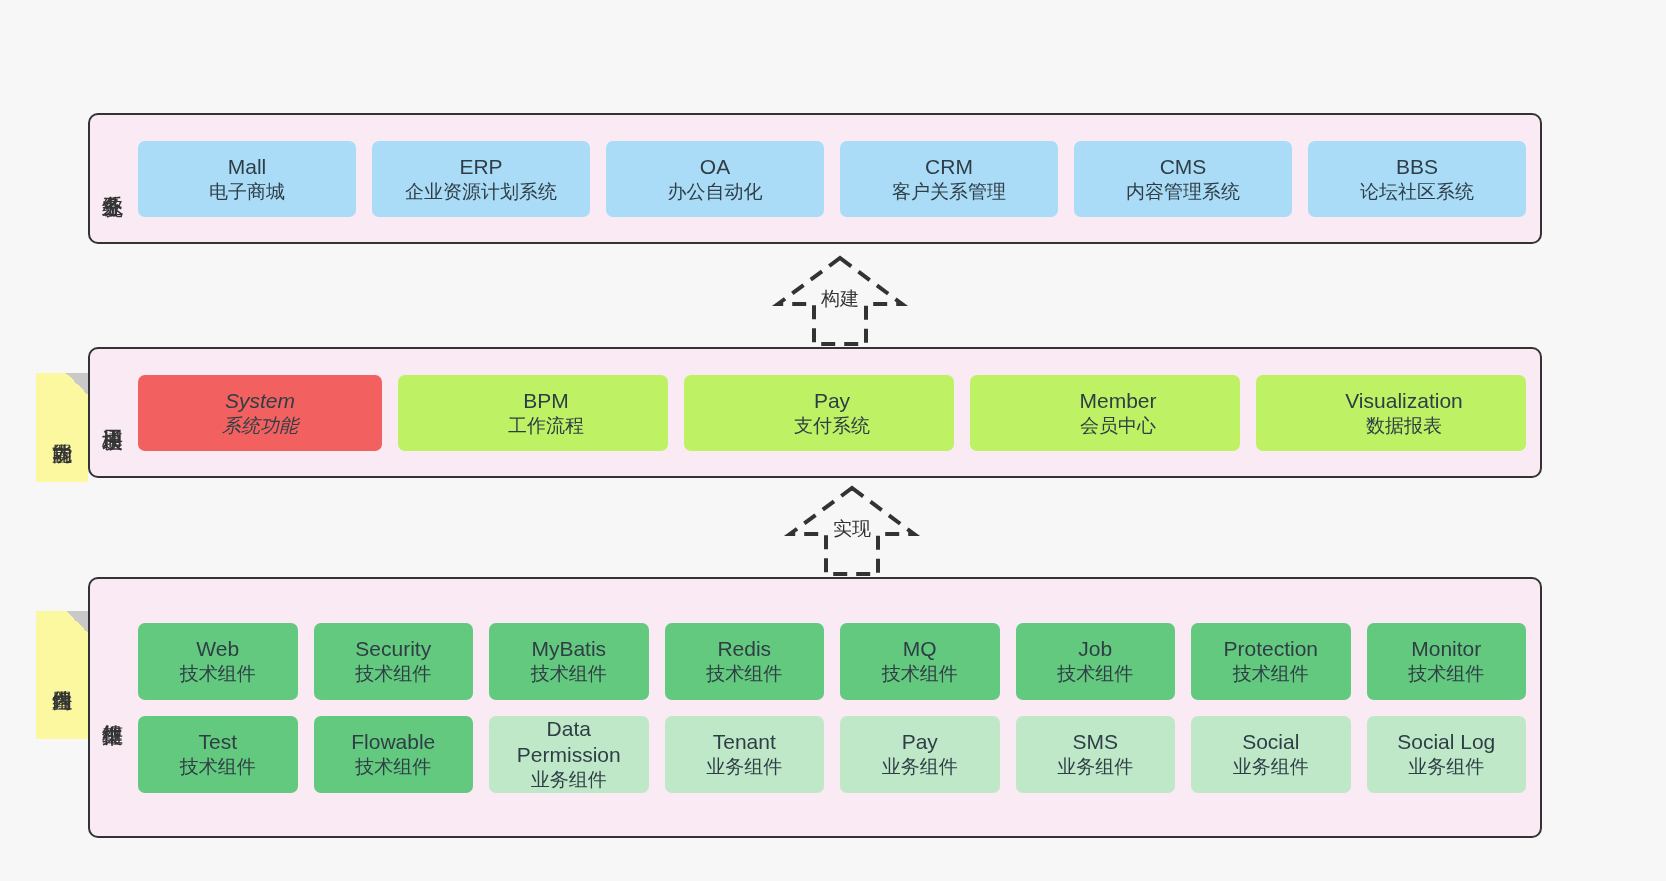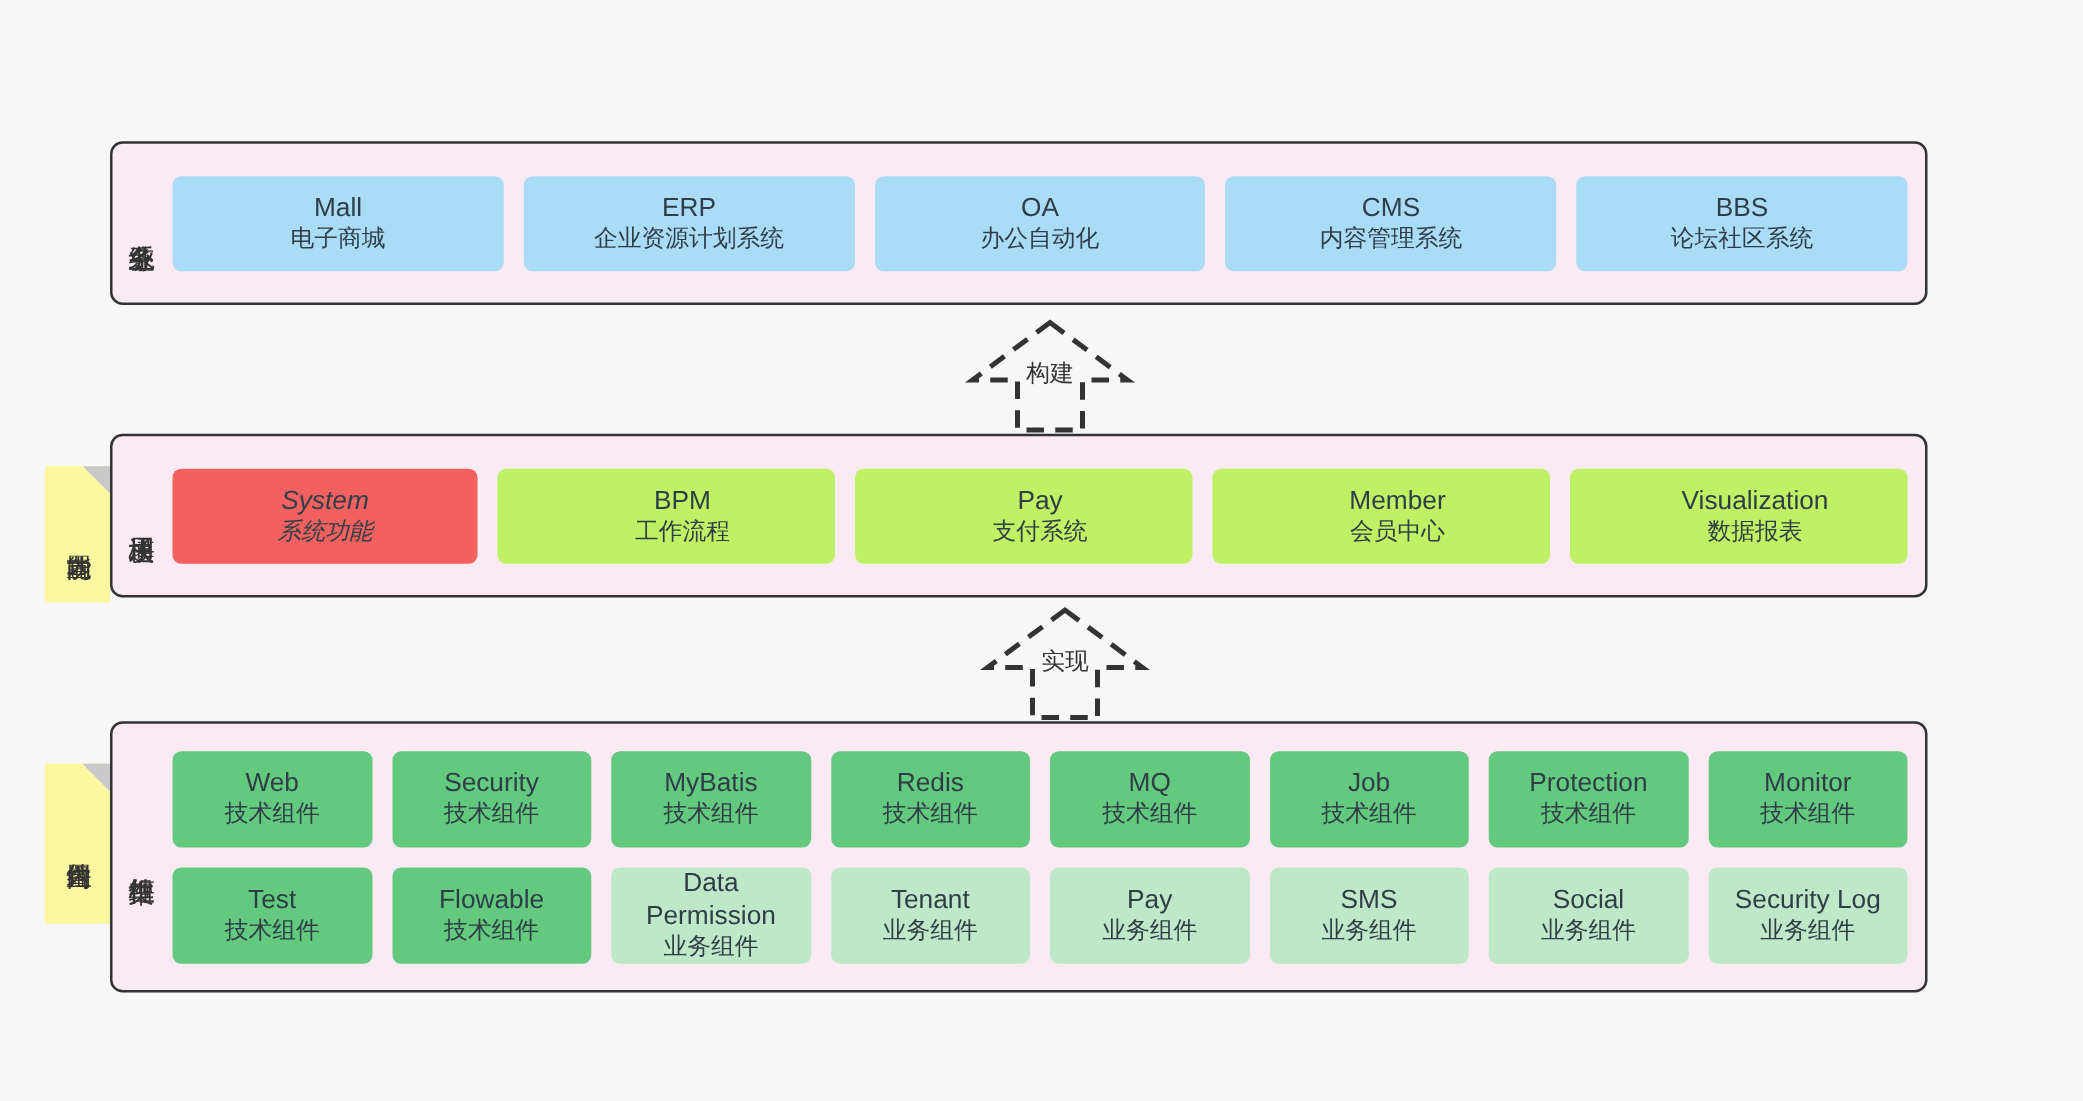--- a/index.html
+++ b/index.html
@@ -89,21 +89,21 @@
   
   .c-blue       { background: #aadcf8; }
   .c-red        { background: #f2605f; font-style: italic; }
   .c-pink       { background: #bef264; padding-left: 32px; }
   .c-green      { background: #63c97e; }
   .c-green-soft { background: #bfe8c9; }
 
   
   #layer-business { left: 88px;  top: 113px; width: 1454px; height: 131px; }
   #layer-modules  { left: 88px;  top: 347px; width: 1454px; height: 131px; }
-  #layer-framework{ left: 88px;  top: 577px; width: 1454px; height: 217px; }
+  #layer-framework{ left: 88px;  top: 577px; width: 1454px; height: 261px; }
 
   #layer-business  .card-row { height: 76px; }
   #layer-modules   .card-row { height: 76px; }
   #layer-framework .card-row { height: 77px; }
 
   
   .note {
     position: absolute;
     background: #fbf8a0;
     box-sizing: border-box;
@@ -165,20 +165,24 @@
         </div>
         <div class="card c-blue">
           <span class="en">ERP</span>
           <span class="cn">企业资源计划系统</span>
         </div>
         <div class="card c-blue">
           <span class="en">OA</span>
           <span class="cn">办公自动化</span>
         </div>
         <div class="card c-blue">
+          <span class="en">CRM</span>
+          <span class="cn">客户关系管理</span>
+        </div>
+        <div class="card c-blue">
           <span class="en">CMS</span>
           <span class="cn">内容管理系统</span>
         </div>
         <div class="card c-blue">
           <span class="en">BBS</span>
           <span class="cn">论坛社区系统</span>
         </div>
       </div>
     </div>
   </div>
@@ -295,21 +299,21 @@
         </div>
         <div class="card c-green-soft">
           <span class="en">SMS</span>
           <span class="cn">业务组件</span>
         </div>
         <div class="card c-green-soft">
           <span class="en">Social</span>
           <span class="cn">业务组件</span>
         </div>
         <div class="card c-green-soft">
-          <span class="en">Security Log</span>
+          <span class="en">Social Log</span>
           <span class="cn">业务组件</span>
         </div>
       </div>
 
     </div>
   </div>
 
 </div>
 
 </body></html>

